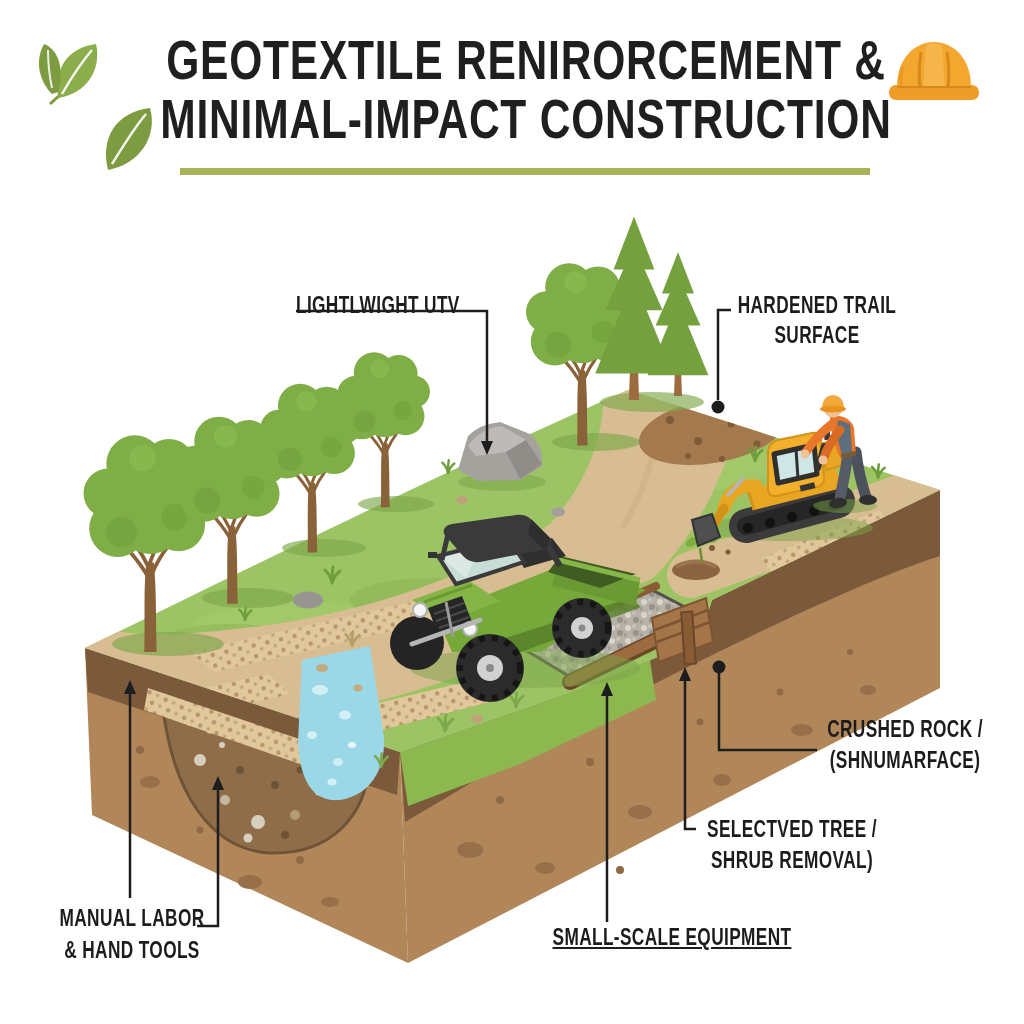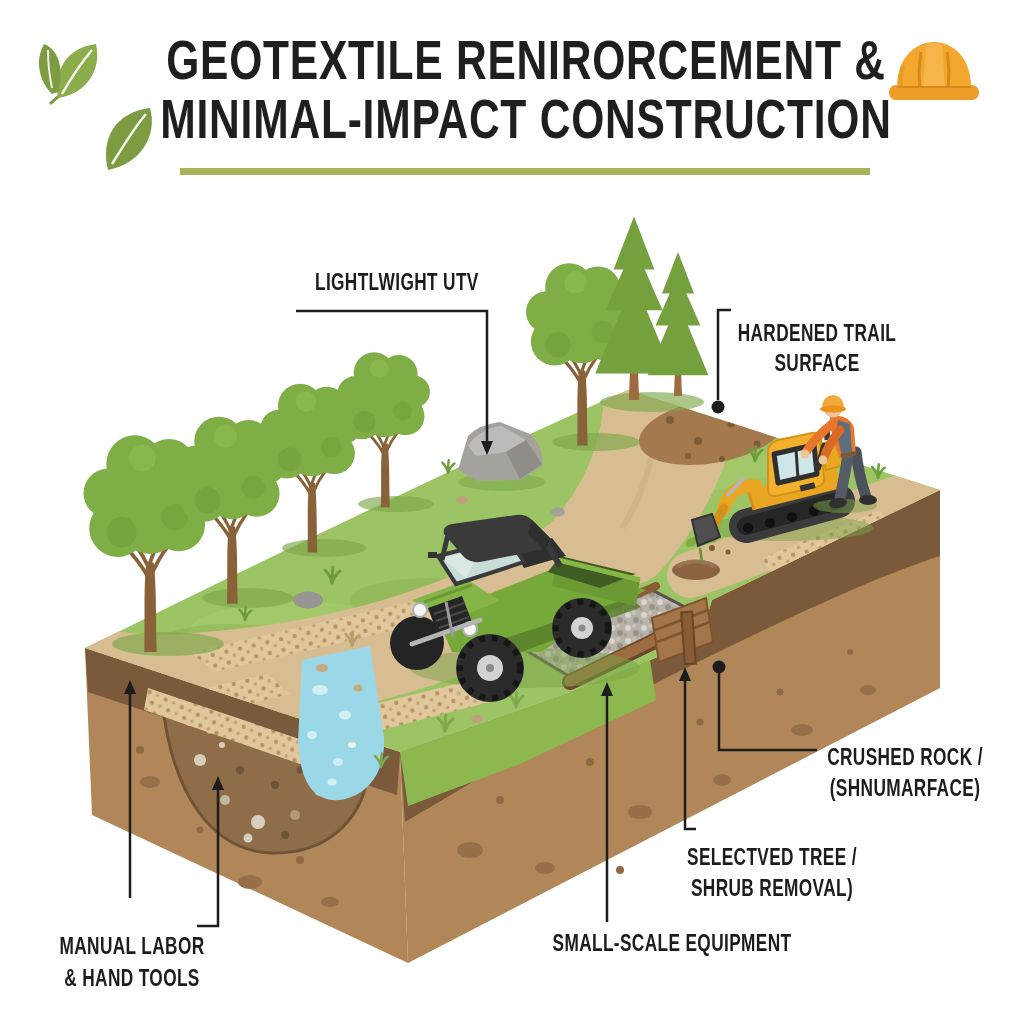--- a/index.html
+++ b/index.html
@@ -7,26 +7,26 @@
        font-family:"Liberation Sans",sans-serif;}
   #scene{position:absolute;left:0;top:0;z-index:1;}
   .title-block{position:absolute;left:26px;top:30px;width:1000px;text-align:center;z-index:5;}
   .t-line{display:block;font-size:56px;font-weight:700;letter-spacing:1px;color:#1f1f1f;
           line-height:59px;transform:scaleX(0.76);transform-origin:50% 50%;white-space:nowrap;}
   .underline{position:absolute;left:180px;top:168px;width:690px;height:7px;background:#a9b257;z-index:5;}
   .lbl{position:absolute;z-index:6;color:#1c1c1c;font-weight:700;font-size:23px;
        line-height:31px;letter-spacing:0.5px;white-space:nowrap;}
   .lbl .ln{display:block;transform:scaleX(0.75);transform-origin:50% 50%;}
   .lbl.left-align .ln{transform-origin:0 50%;}
-  .center{text-align:center;margin-top:28px;}
-  #lbl-utv{left:296px;top:267px;margin-left:19px;}
+  .center{text-align:center;}
+  #lbl-utv{left:296px;top:290px;}
   #lbl-hardened{left:677px;top:290px;width:280px;line-height:30px;}
   #lbl-crushed{left:765px;top:714px;width:280px;}
-  #lbl-tree{left:632px;top:814px;width:280px;}
-  #lbl-equip{left:512px;top:900px;width:320px;}
+  #lbl-tree{left:652px;top:814px;width:280px;}
+  #lbl-equip{left:512px;top:922px;width:320px;text-decoration:underline;}
   #lbl-manual{left:12px;top:902px;width:240px;line-height:32px;}
 </style>
 </head>
 <body>
 
 <svg id="scene" width="1024" height="1024" viewBox="0 0 1024 1024">
   <defs>
     <pattern id="stip" width="14" height="11" patternUnits="userSpaceOnUse" patternTransform="rotate(-13)">
       <rect width="14" height="11" fill="#e0c79c"></rect>
       <circle cx="4" cy="4" r="2.2" fill="#b89565"></circle>

